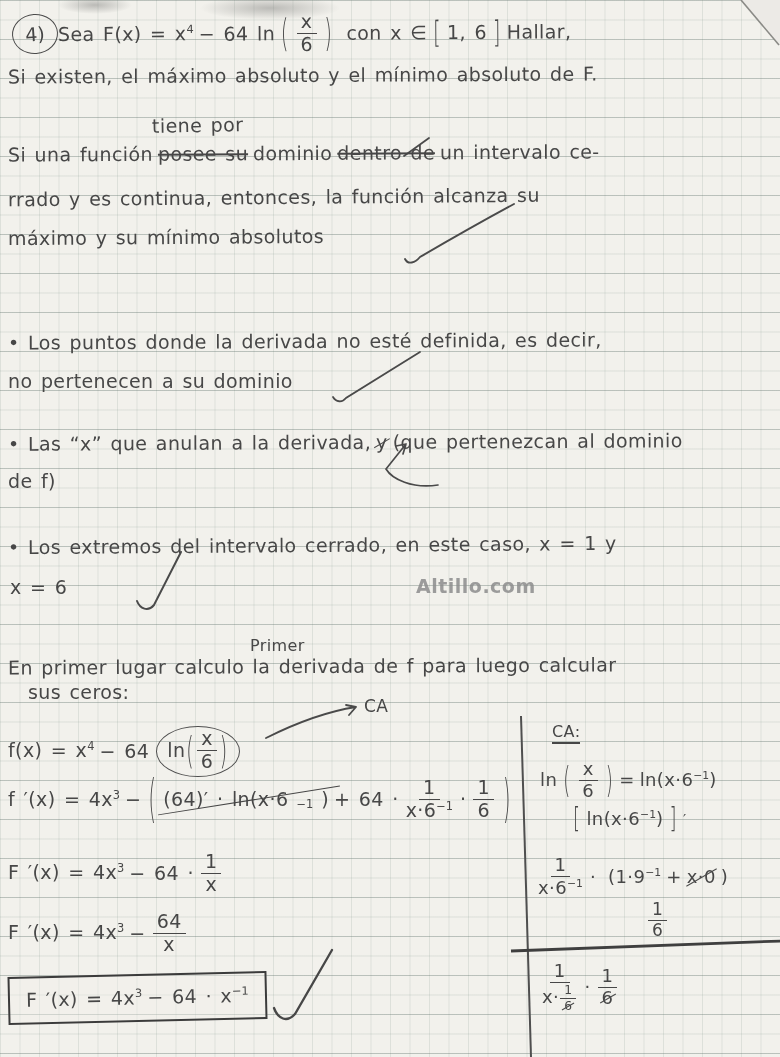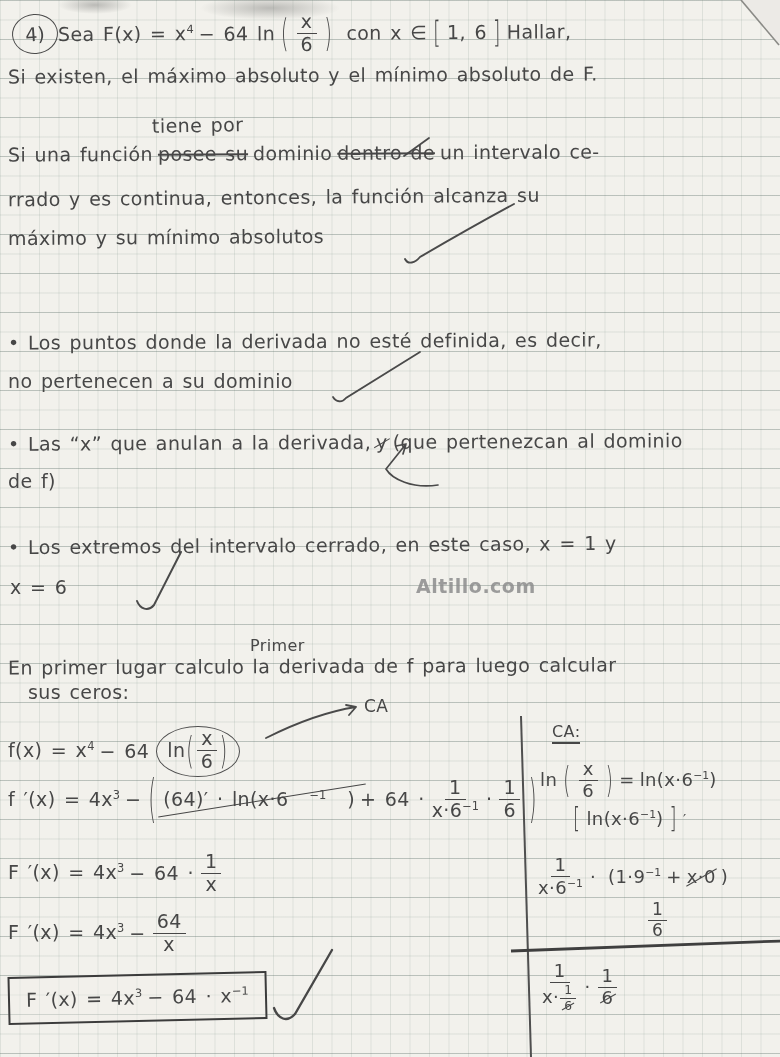--- a/index.html
+++ b/index.html
@@ -29,21 +29,21 @@
       border:1.9px solid #4a4a4a;border-radius:50%;display:flex;
       align-items:center;justify-content:center;font-size:19px;transform:rotate(-4deg);}
   .circled{display:inline-flex;align-items:center;border:1.8px solid #4f4f4f;
       border-radius:50%;padding:2px 10px 4px;margin-left:2px;}
   .boxed{display:inline-flex;align-items:center;gap:5px;border:2.6px solid #3b3b3b;
       padding:10px 16px;transform:rotate(-1.3deg);background:rgba(242,241,236,.4);}
   .strike{text-decoration:line-through;text-decoration-thickness:1.6px;}
   .cancel{position:relative;display:inline-block;}
   .cancel::after{content:"";position:absolute;left:-3px;right:-3px;top:52%;
       border-top:1.5px solid #4a4a4a;transform:rotate(-30deg);}
-  .slashed{position:relative;display:inline-flex;align-items:flex-start;gap:21px;}
+  .slashed{position:relative;display:inline-flex;align-items:flex-end;gap:8px;}
   .slashed::after{content:"";position:absolute;left:-6px;right:-12px;top:52%;
       border-top:1.9px solid #464646;transform:rotate(-9deg);}
   .underl{border-bottom:2px solid currentColor;padding-bottom:1px;}
   .watermark{position:absolute;left:416px;top:575px;font-size:19px;font-weight:bold;
       color:#8d8d8d;letter-spacing:.5px;opacity:.85;}
   .overlay{position:absolute;left:0;top:0;pointer-events:none;}
   .smudge{position:absolute;border-radius:50%;
       background:radial-gradient(closest-side, rgba(120,120,118,.45), rgba(120,120,118,0));}
 </style>
 </head>

